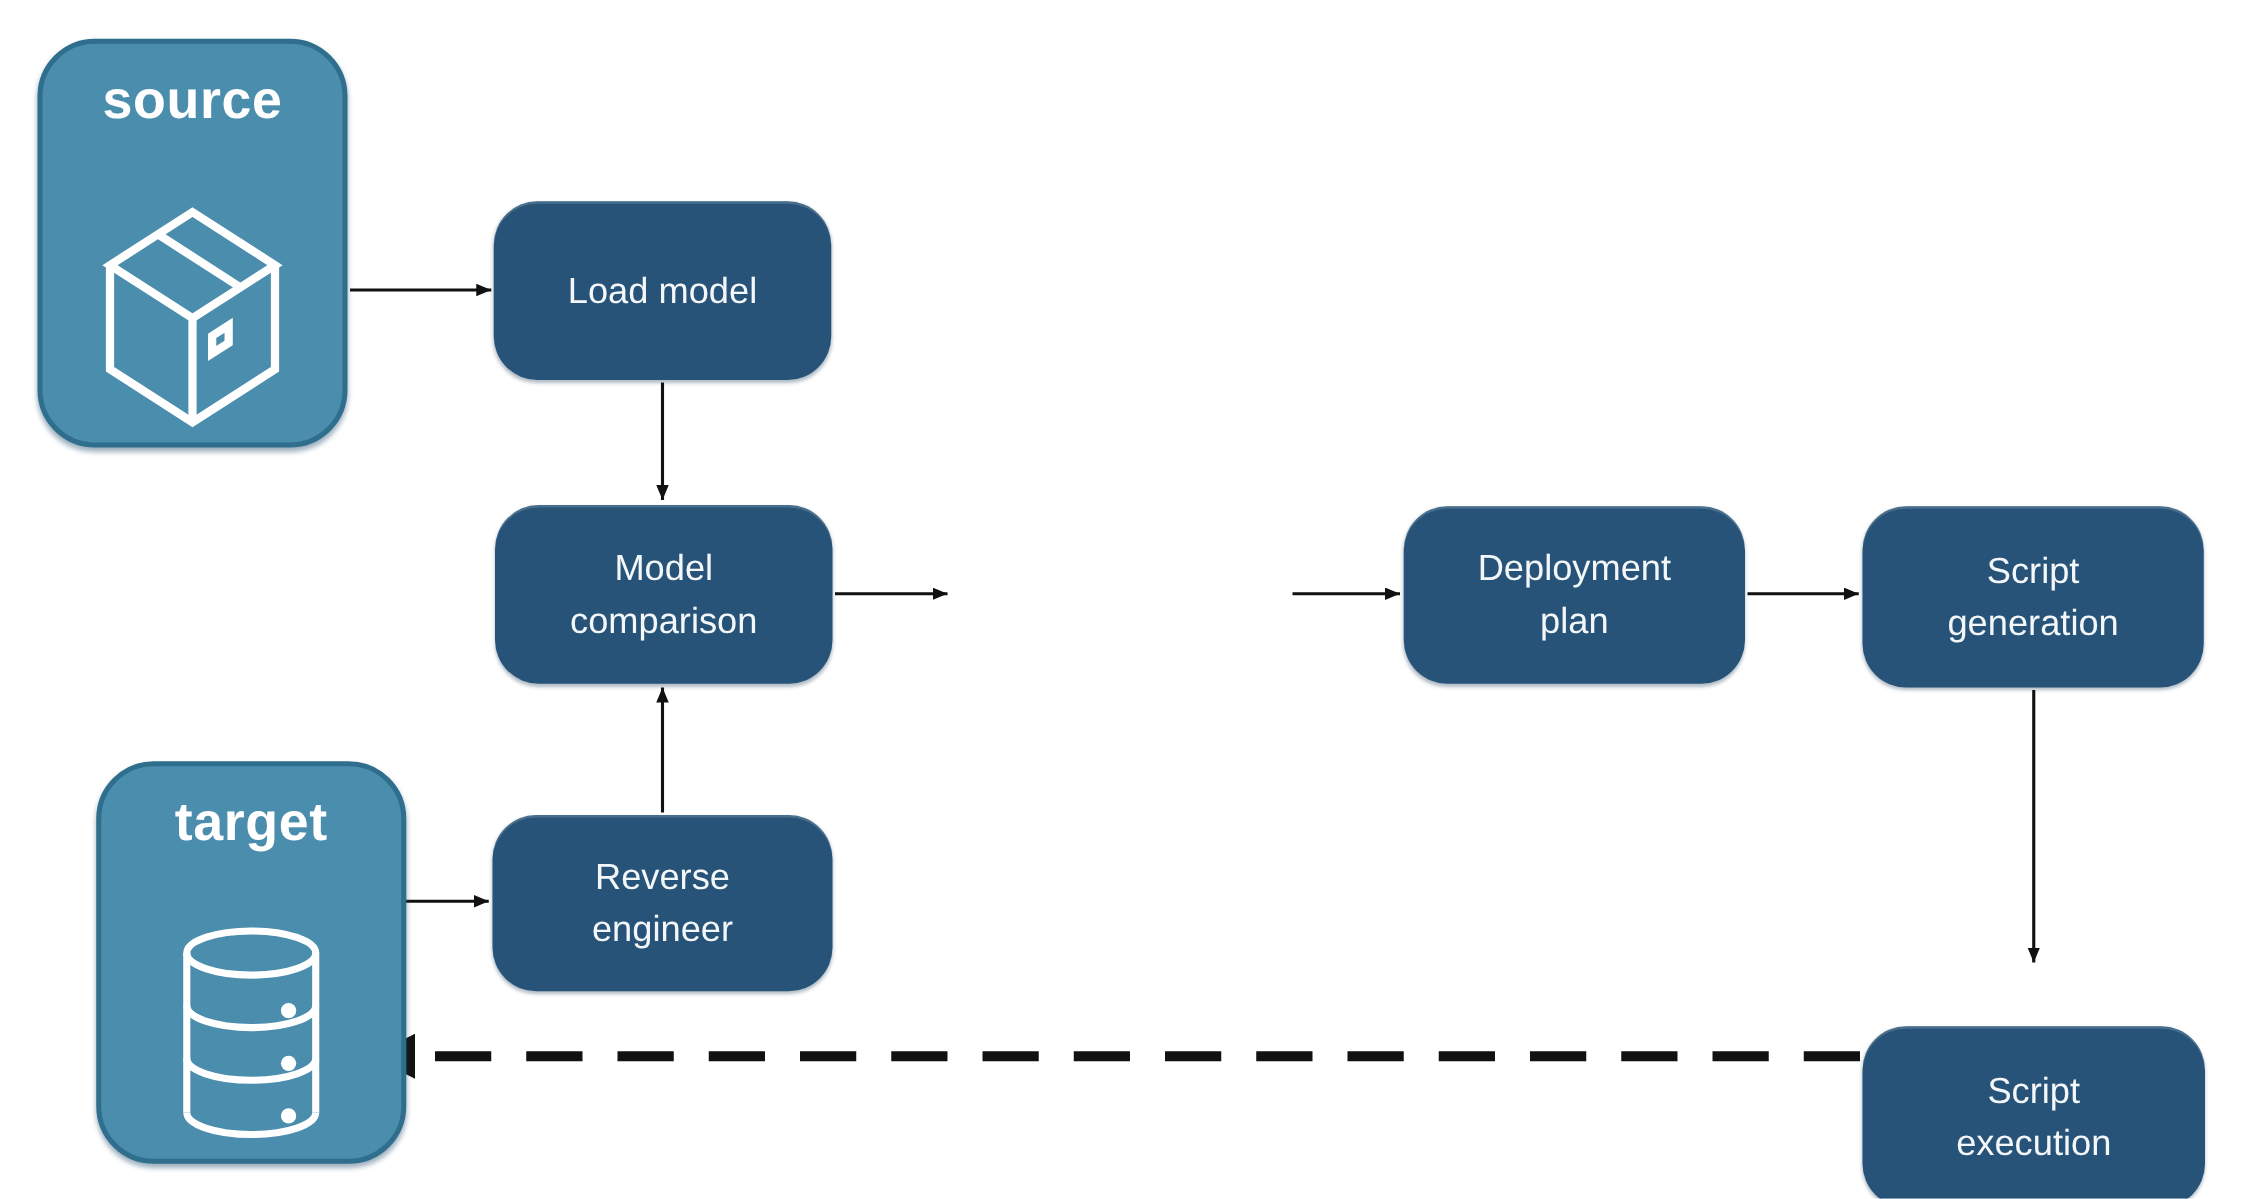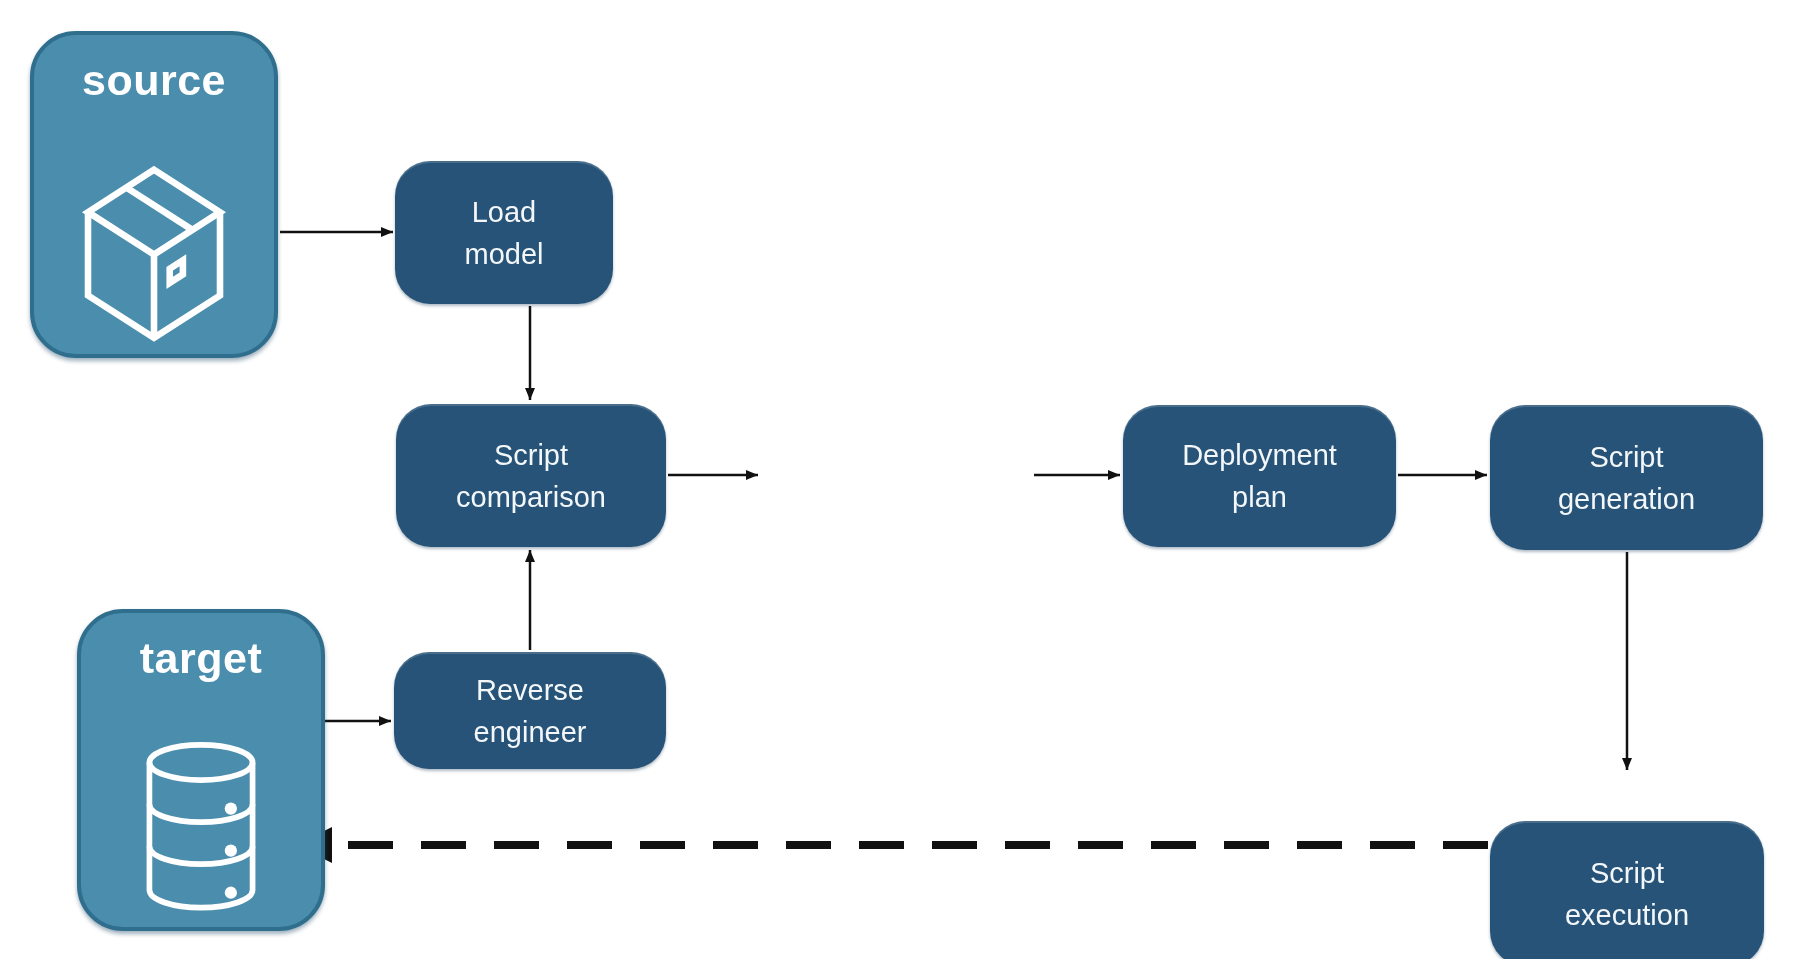--- a/index.html
+++ b/index.html
@@ -113,38 +113,38 @@
         <path d="M12,108 A38,13 0 0 0 88,108"></path>
       </g>
       <g fill="#ffffff" stroke="none">
         <circle cx="72" cy="48" r="4.5"></circle>
         <circle cx="72" cy="79" r="4.5"></circle>
         <circle cx="72" cy="110" r="4.5"></circle>
       </g>
     </svg>
   </div>
 
-  <div class="process-node" style="left:395px; top:161px; width:218px; height:143px;">
+  <div class="process-node" style="left:395px; top:161px; width:270px; height:143px;">
     <span>Load model</span>
   </div>
 
   <div class="process-node" style="left:396px; top:404px; width:270px; height:143px;">
-    <span>Script comparison</span>
+    <span>Model comparison</span>
   </div>
 
 
   <div class="process-node" style="left:1123px; top:405px; width:273px; height:142px;">
     <span>Deployment plan</span>
   </div>
 
   <div class="process-node" style="left:1490px; top:405px; width:273px; height:145px;">
     <span>Script generation</span>
   </div>
 
-  <div class="process-node" style="left:394px; top:652px; width:272px; height:117px;">
+  <div class="process-node" style="left:394px; top:652px; width:272px; height:141px;">
     <span>Reverse engineer</span>
   </div>
 
   <div class="process-node" style="left:1490px; top:773px; width:274px; height:145px;margin-top:48px;">
     <span>Script execution</span>
   </div>
 
 </div>
 
 </body></html>

